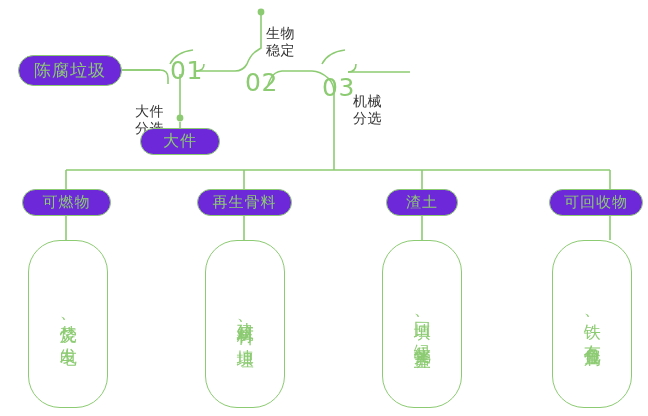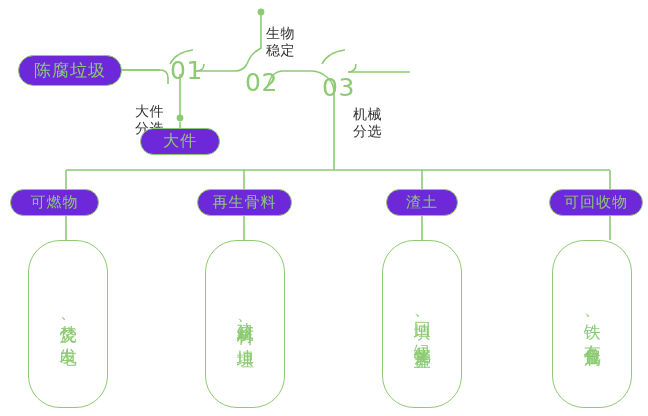--- a/index.html
+++ b/index.html
@@ -43,21 +43,21 @@
   .pill.bulky{
     left:140px; top:128px;
     width:80px; height:27px;
     font-size:16px;
   }
   .pill.cat{
     height:27px;
     font-size:15px;
     top:189px;
   }
-  .pill.cat.c0{ left:10px;  width:89px; }
+  .pill.cat.c0{ left:22px;  width:89px; }
   .pill.cat.c1{ left:197px; width:95px; }
   .pill.cat.c2{ left:386px; width:72px; }
   .pill.cat.c3{ left:549px; width:94px; }
 
   
   .stage-num{
     position:absolute;
     color:#8ccb72;
     font-size:25px;
     font-weight:400;
@@ -74,21 +74,21 @@
     position:absolute;
     color:#333333;
     font-size:14px;
     line-height:17px;
     letter-spacing:0.5px;
     white-space:pre-line;
     margin-top:17px;
   }
   .note.bio{     left:266px; top:8px;  }
   .note.bulky{   left:135px; top:86px; text-align:left; }
-  .note.mech{    left:353px; top:89px; }
+  .note.mech{    left:353px; top:76px; }
 
   
   .vbox{
     position:absolute;
     box-sizing:border-box;
     border:1.5px solid #8ccb72;
     border-radius:32px;
     background:#ffffff;
     display:flex;
     align-items:center;

